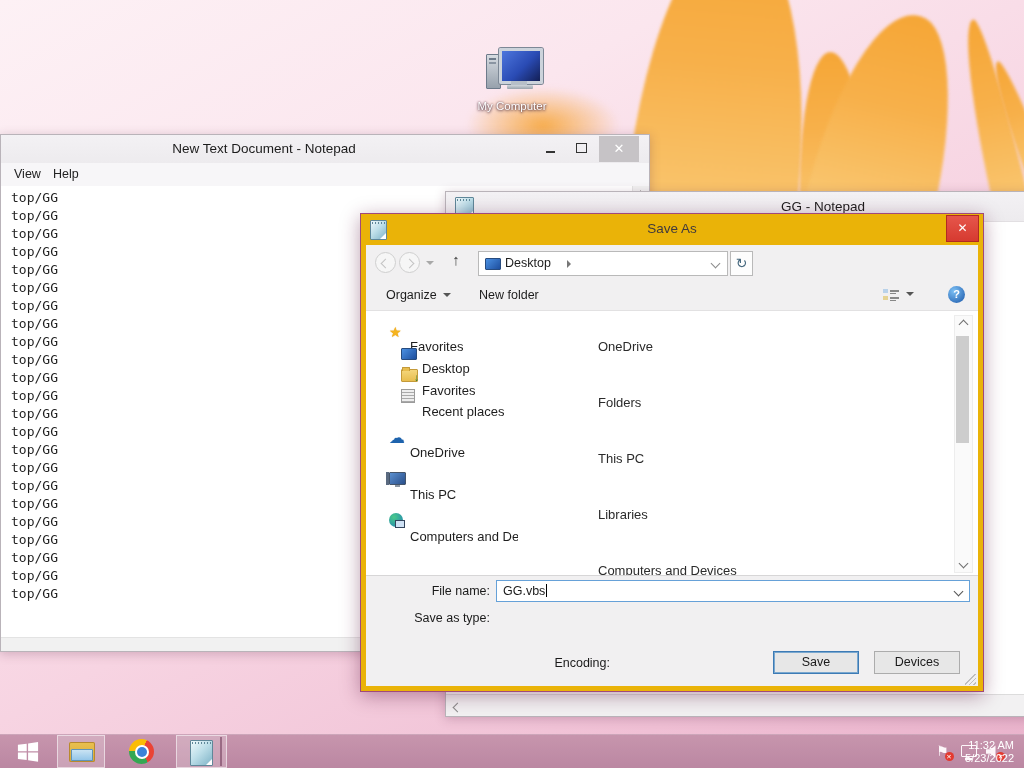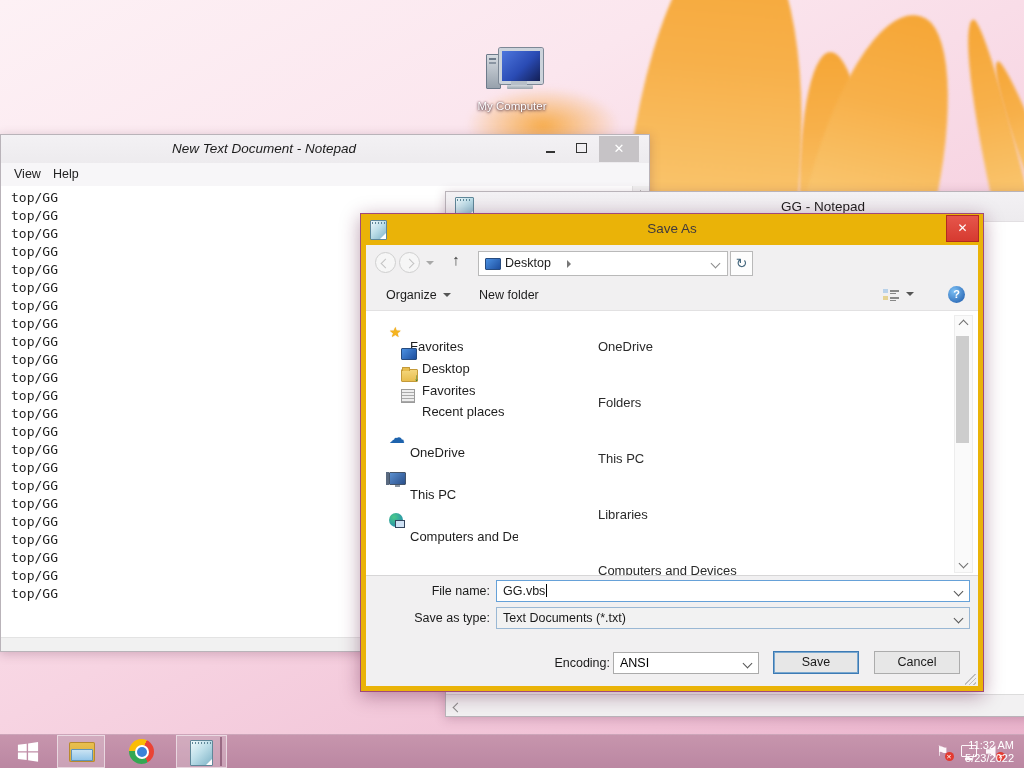--- a/index.html
+++ b/index.html
@@ -61,21 +61,21 @@
   .chev.left{transform:rotate(135deg);}
   .chev.right{transform:rotate(-45deg);}
   .tri-down{display:inline-block;width:0;height:0;border-left:4px solid transparent;
       border-right:4px solid transparent;border-top:4px solid #555;}
   .tri-right{display:inline-block;width:0;height:0;border-top:4px solid transparent;
       border-bottom:4px solid transparent;border-left:4px solid #777;}
 
   
   #np1{left:0;top:134px;width:648px;height:516px;}
   #np1 .wtitle{height:28px;}
-  #np1 .wtitle-text{position:absolute;left:0;right:122px;top:6px;text-align:center;font-style:italic;}
+  #np1 .wtitle-text{position:absolute;left:0;right:122px;top:6px;text-align:center;}
   .capbtn{position:absolute;top:0;height:27px;text-align:center;cursor:default;}
   #np1-min{left:536px;width:27px;}
   #np1-min i{display:inline-block;width:9px;height:2px;background:#333;margin-top:16px;}
   #np1-max{left:567px;width:27px;}
   #np1-max i{display:inline-block;width:9px;height:8px;border:1.4px solid #333;margin-top:8px;}
   #np1-close{left:598px;width:40px;height:26px;top:1px;background:#c6c3c6;color:#fff;
       font-size:13px;line-height:25px;}
   #np1-close::after{content:"✕";}
   .menubar{position:absolute;left:0;right:0;top:28px;height:23px;background:#f7f6f8;
       border-bottom:1px solid #e6e4e6;font-size:12.5px;color:#222;}
@@ -383,35 +383,27 @@
         <span class="chev down"></span>
       </div>
     </div>
 
     <div class="flabel" style="top:339px;">File name:</div>
     <div id="combo-filename" class="combo">
       <span class="val"><span>GG.vbs</span><span class="caret-bar"></span></span>
       <span class="chev down"></span>
     </div>
     <div class="flabel" style="top:366px;">Save as type:</div>
-    <div id="combo-type" class="combo">
-      <span class="val">Text Documents (*.txt)</span>
-      <span class="chev down"></span>
-    </div>
 
     <div id="hidefolders">
       <span class="hf-circle"><span class="chev up"></span></span><span>Hide Folders</span>
     </div>
     <div id="enc-label">Encoding:</div>
-    <div id="combo-enc">
-      <span class="val">ANSI</span>
-      <span class="chev down"></span>
-    </div>
     <div id="btn-save" class="btn">Save</div>
-    <div id="btn-cancel" class="btn">Cancel</div>
+    <div id="btn-cancel" class="btn">Devices</div>
     <div id="grip"></div>
   </div>
 </div>
 
 <div id="taskbar">
   <div id="tb-start" class="tb-btn">
     <svg width="22" height="22" viewBox="0 0 24 24">
       <path fill="#ffffff" d="M1,4.2 L10.6,2.9 L10.6,11.1 L1,11.1 Z"></path>
       <path fill="#ffffff" d="M12.1,2.7 L23,1.2 L23,11.1 L12.1,11.1 Z"></path>
       <path fill="#ffffff" d="M1,12.6 L10.6,12.6 L10.6,20.8 L1,19.5 Z"></path>

